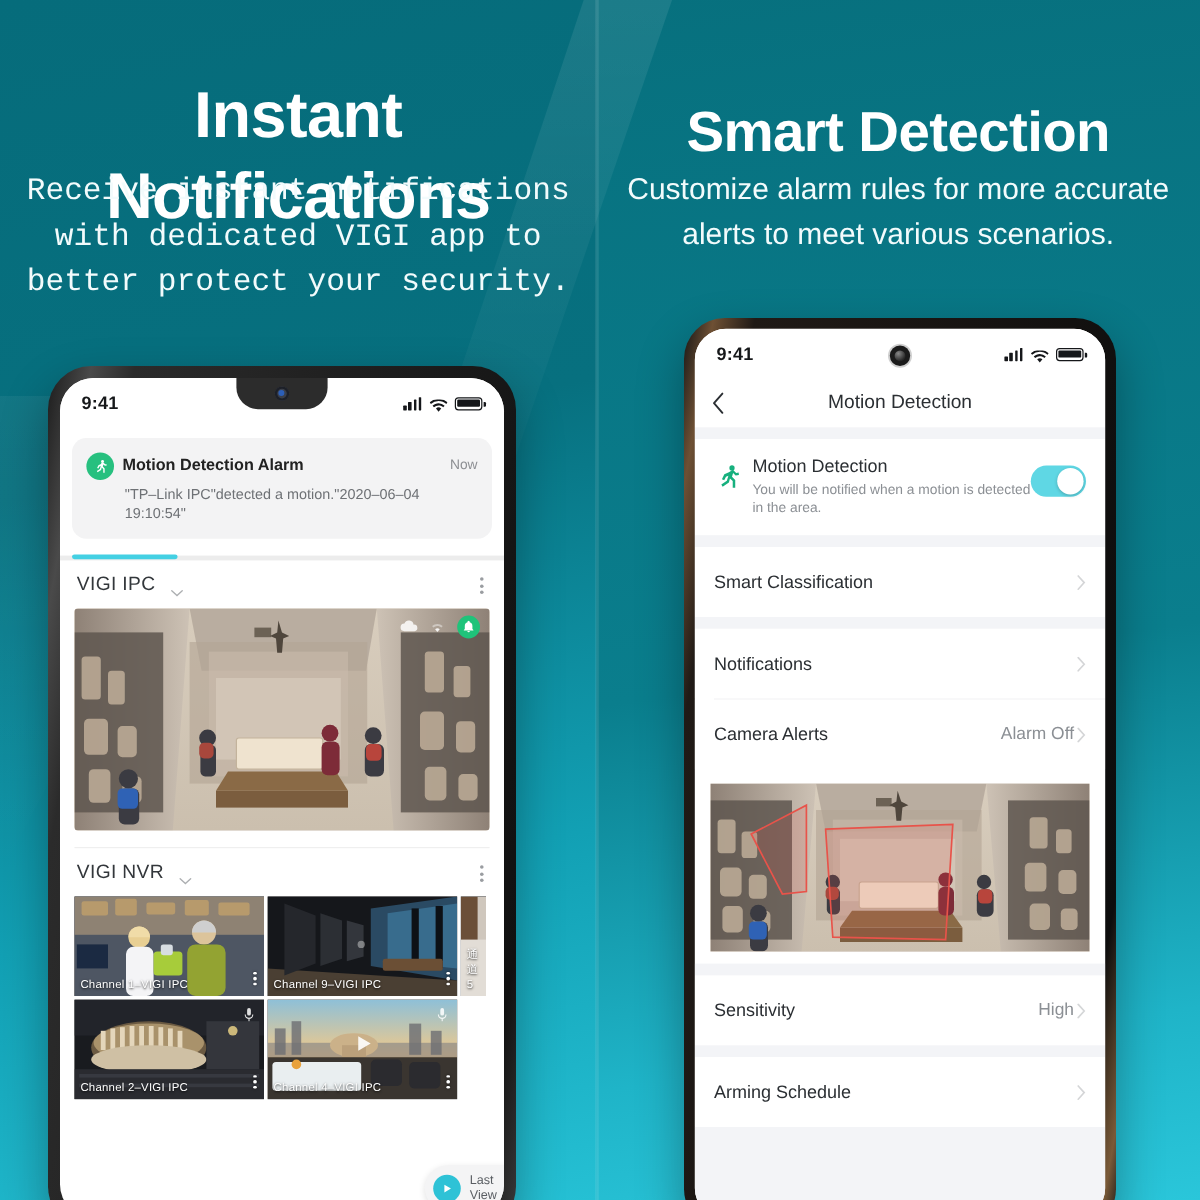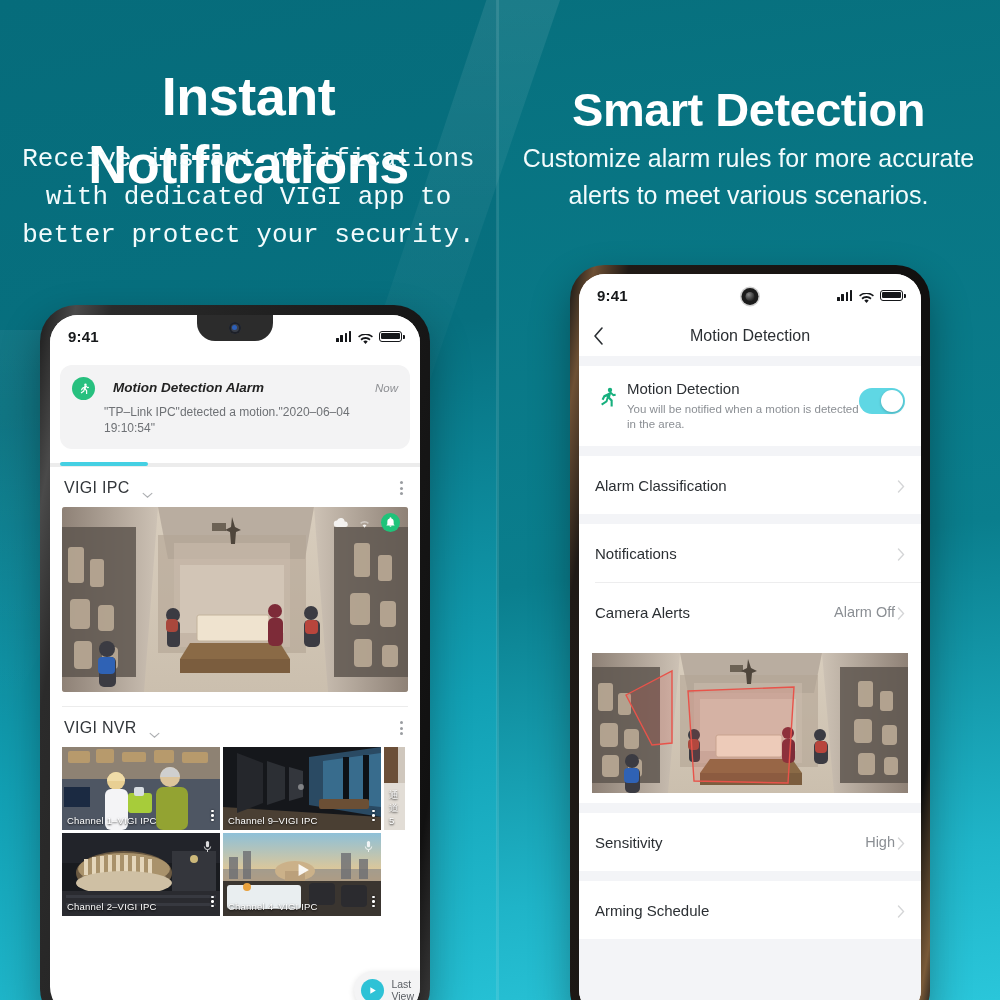--- a/index.html
+++ b/index.html
@@ -81,21 +81,21 @@
   .ic-signal b:nth-child(3){left:8.6px;height:9px;}
   .ic-signal b:nth-child(4){left:12.9px;height:11px;}
   .ic-wifi{width:15px;height:11px;display:inline-block;}
   .ic-batt{width:23px;height:11px;border:1.6px solid #15171a;border-radius:3px;position:relative;display:inline-block;box-sizing:border-box;}
   .ic-batt:after{content:"";position:absolute;right:-4px;top:3px;width:2px;height:4px;background:#15171a;border-radius:0 1px 1px 0;}
   .ic-batt i{position:absolute;left:1.3px;top:1.3px;bottom:1.3px;right:1.3px;background:#15171a;border-radius:1px;display:block;}
 
   
   .notif-wrap{padding:8px 10px 0;background:#fff;}
   .notif{background:#f3f3f4;border-radius:12px;padding:11px 12px 13px;}
-  .notif-top{display:flex;align-items:center;gap:18px;font-style:italic;}
+  .notif-top{display:flex;align-items:center;gap:7px;}
   .notif-badge{width:23px;height:23px;border-radius:50%;background:#27c07f;flex:0 0 auto;
     display:flex;align-items:center;justify-content:center;margin-top:1px;}
   .notif-title{font-size:13.5px;font-weight:700;color:#222;flex:1;line-height:24px;}
   .notif-when{font-size:11.5px;color:#8d8f93;line-height:24px;}
   .notif-body{font-size:12px;color:#6e7175;line-height:16px;margin:4px 0 0 32px;}
 
   .tabbar{height:4px;margin:14px 0 0;background:#ececec;position:relative;}
   .tabbar i{position:absolute;left:10px;top:-1px;width:88px;height:4px;background:#44d0e3;border-radius:2px;display:block;}
 
   
@@ -573,21 +573,21 @@
             <span class="md-sub" style="display:block">You will be notified when a motion is detected in the area.</span>
           </span>
           <span class="toggle">
               <i></i>
             </span>
         </div>
 
         <div class="gapbar"></div>
 
         <div class="row md">
-          <span class="row-label">Alarm Classification</span>
+          <span class="row-label">Smart Classification</span>
           <span class="row-value"></span>
           <span class="chev-right">
             <svg viewBox="0 0 8 13" width="8" height="13">
                 <path d="M1.5 1l5 5.5-5 5.5" stroke="#9a9da1" stroke-width="1.4" fill="none" stroke-linecap="round"></path>
               </svg>
           </span>
         </div>
 
         <div class="gapbar"></div>
 

